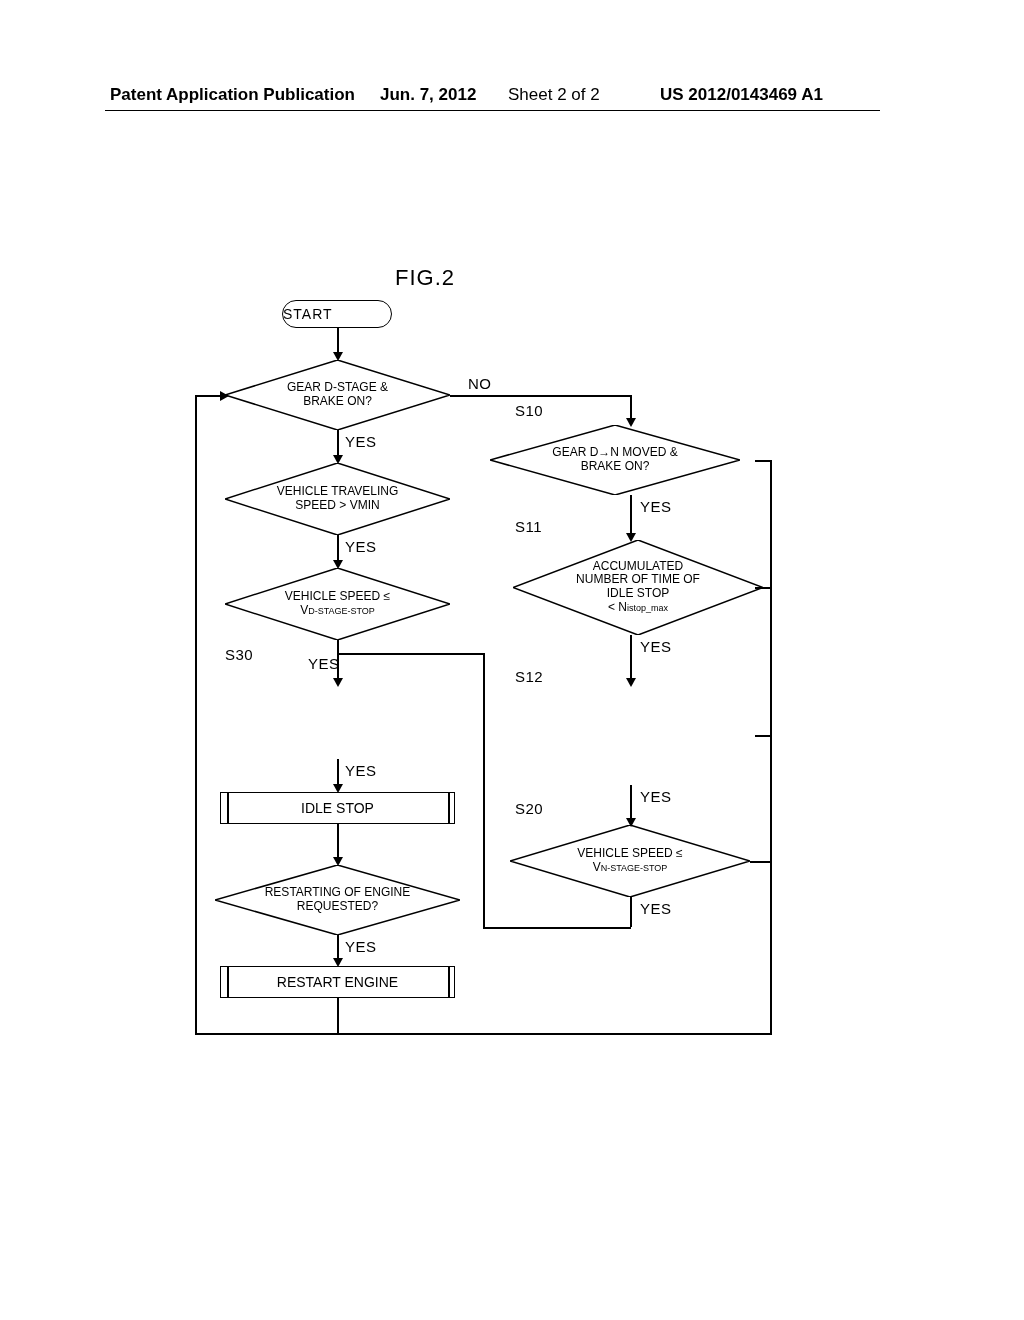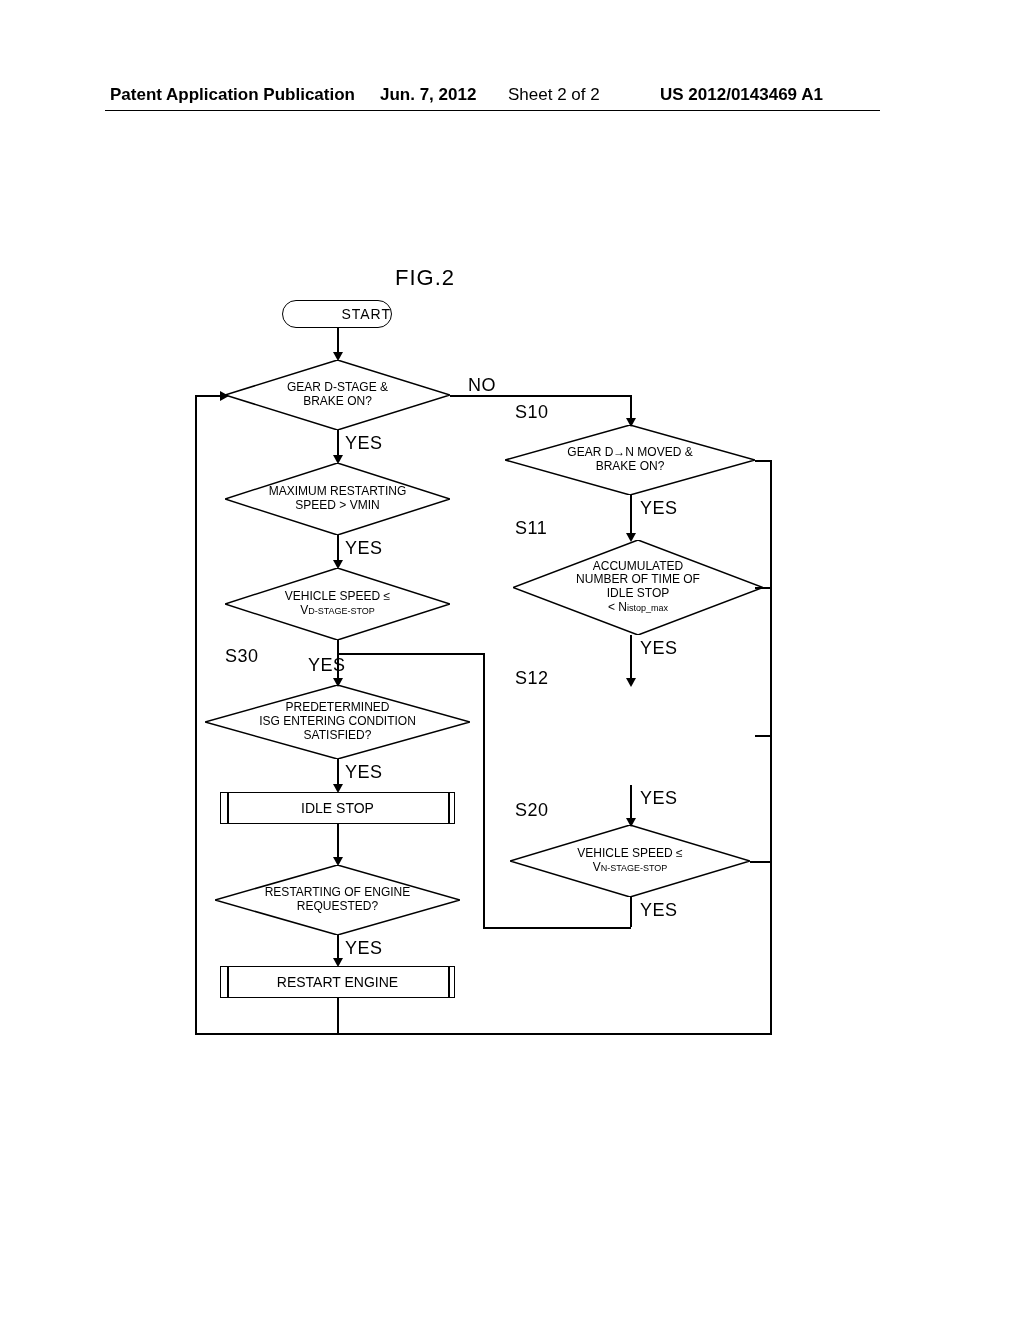--- a/index.html
+++ b/index.html
@@ -42,21 +42,21 @@
     position: absolute;
     top: 290px;
     left: 200px;
     width: 580px;
     height: 830px;
   }
   .terminator {
     position: absolute;
     border: 1.5px solid #000;
     border-radius: 16px;
-    text-align: right;
+    text-align: left;
     font-size: 14px;
     letter-spacing: 1px;
   }
   .process {
     position: absolute;
     border: 1.5px solid #000;
     text-align: center;
     font-size: 14px;
     display: flex;
     align-items: center;
@@ -71,21 +71,21 @@
     position: absolute;
     text-align: center;
     font-size: 12px;
     width: 100%;
     line-height: 1.15;
     top: 50%;
     transform: translateY(-50%);
   }
   .label {
     position: absolute;
-    font-size: 18px;
+    font-size: 15px;
     letter-spacing: 0.5px;
   }
   .line { position: absolute; background: #000; }
   .hline { height: 1.5px; }
   .vline { width: 1.5px; }
   .arrow-down {
     position: absolute;
     width: 0; height: 0;
     border-left: 5px solid transparent;
     border-right: 5px solid transparent;
@@ -132,42 +132,42 @@
     </div>
   </div>
 
   <div class="label" style="left:268px; top:85px;">NO</div>
 
   <div class="label" style="left:315px; top:112px;">S10</div>
 
   <div class="line hline" style="left:250px; top:105px; width:180px;"></div>
   <div class="line vline" style="left:430px; top:105px; height:30px;"></div>
 
-  <div class="diamond" style="left:305px; top:135px; width:250px; height:70px;">
+  <div class="diamond" style="left:290px; top:135px; width:250px; height:70px;">
     <svg width="250" height="70">
         <polygon points="125,0 250,35 125,70 0,35" fill="none" stroke="#000" stroke-width="1.5"></polygon>
       </svg>
     <div class="diatext">
       <span>GEAR D→N MOVED &amp;</span><br>
       <span>BRAKE ON?</span>
     </div>
   </div>
   <div class="arrow-down" style="left:425.5px; top:128px;"></div>
 
   <div class="label" style="left:145px; top:143px;">YES</div>
 
   <div class="line vline" style="left:137px; top:140px; height:30px;"></div>
   <div class="arrow-down" style="left:132.5px; top:165px;"></div>
 
   <div class="diamond" style="left:25px; top:173px; width:225px; height:72px;">
     <svg width="225" height="72">
         <polygon points="112.5,0 225,36 112.5,72 0,36" fill="none" stroke="#000" stroke-width="1.5"></polygon>
       </svg>
     <div class="diatext">
-      <span>MAXIMUM RESTARTING</span><br>
+      <span>VEHICLE TRAVELING</span><br>
       <span>SPEED &gt; VMIN</span>
     </div>
   </div>
 
   <div class="label" style="left:440px; top:208px;">YES</div>
   <div class="label" style="left:315px; top:228px;">S11</div>
 
   <div class="line vline" style="left:430px; top:205px; height:42px;"></div>
   <div class="arrow-down" style="left:425.5px; top:243px;"></div>
 
@@ -207,30 +207,20 @@
 
   <div class="label" style="left:108px; top:365px;">YES</div>
   <div class="label" style="left:25px; top:356px;">S30</div>
 
   <div class="line vline" style="left:137px; top:350px; height:13px;"></div>
 
   <div class="line hline" style="left:137px; top:363px; width:1px;"></div>
   <div class="line vline" style="left:137px; top:363px; height:30px;"></div>
   <div class="arrow-down" style="left:132.5px; top:388px;"></div>
 
-  <div class="diamond" style="left:5px; top:395px; width:265px; height:74px;">
-    <svg width="265" height="74">
-        <polygon points="132.5,0 265,37 132.5,74 0,37" fill="none" stroke="#000" stroke-width="1.5"></polygon>
-      </svg>
-    <div class="diatext">
-      <span>PREDETERMINED</span><br>
-      <span>ISG ENTERING CONDITION</span><br>
-      <span>SATISFIED?</span>
-    </div>
-  </div>
 
   <div class="label" style="left:145px; top:472px;">YES</div>
 
   <div class="line vline" style="left:137px; top:469px; height:30px;"></div>
   <div class="arrow-down" style="left:132.5px; top:494px;"></div>
 
   <div class="process" style="left:20px; top:502px; width:235px; height:32px;">
     <span>IDLE STOP</span>
   </div>
 

